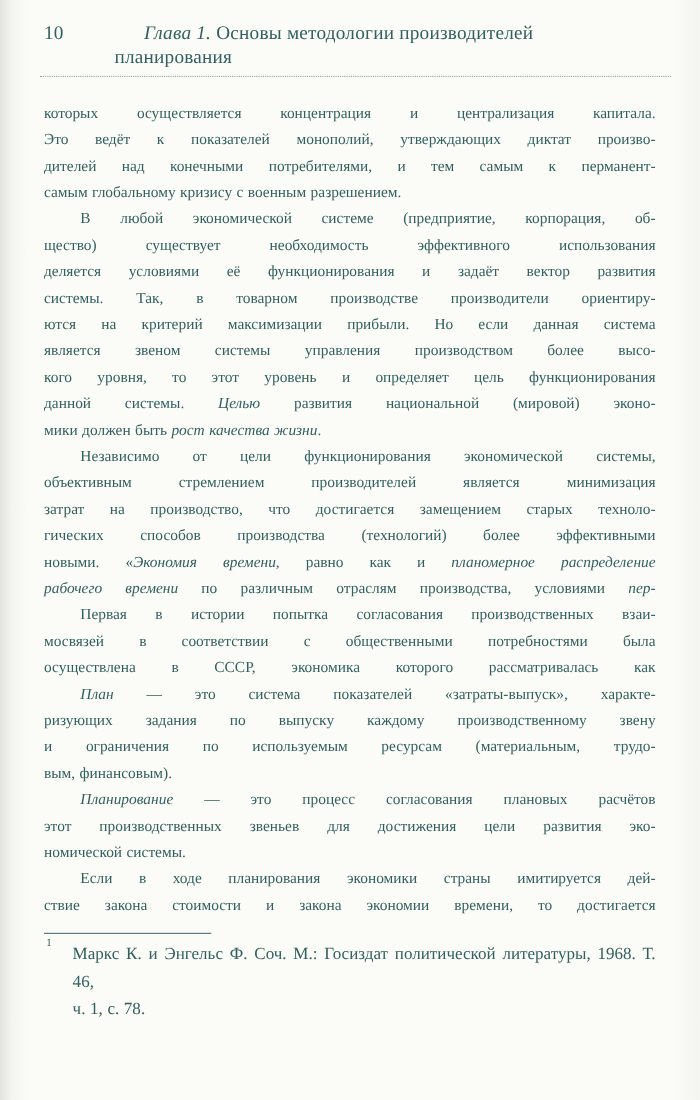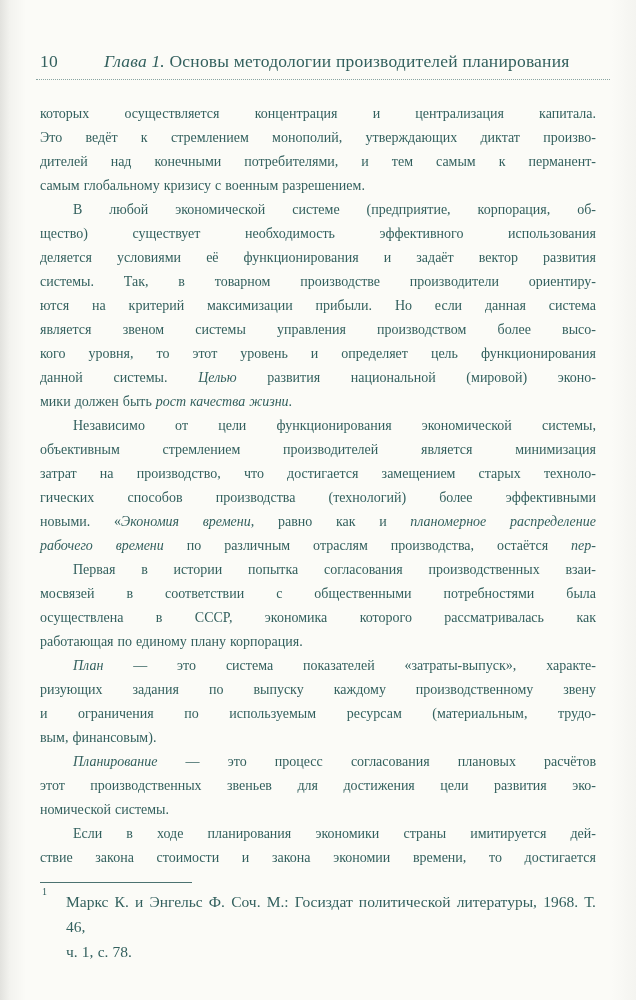--- a/index.html
+++ b/index.html
@@ -10,38 +10,38 @@
   html,body{margin:0;padding:0;}
   body{
     width:636px;height:1000px;
     background:#e9e9e5;
     font-family:"Liberation Serif","DejaVu Serif",serif;
   }
   .page{
     position:relative;
     width:636px;height:1000px;
     box-sizing:border-box;
-    padding:50px 40px 0 40px;
+    padding:18px 40px 0 40px;
     color:var(--text);
     background:
       linear-gradient(90deg, #e2e2de 0px, #f3f3ef 10px, var(--bg) 26px, var(--bg) 612px, #f4f4f0 636px),
       var(--bg);
     overflow:hidden;
     font-family:Liberation Serif, serif;
   }
   
   .running-header{
     display:flex;
     align-items:baseline;
     font-size:17.5px;
     line-height:22px;
     letter-spacing:.2px;
   }
   .page-num{min-width:64px;}
-  .chapter-title em{font-style:italic;}
+  .chapter-title em{font-style:italic;margin-left:27px;}
   .header-rule{
     margin-top:7px;
     border-top:1.5px dotted var(--rule);
     height:0;
     margin-left:-4px;
     margin-right:-14px;
   }
   
   .page-body{
     margin-top:22px;
@@ -93,42 +93,41 @@
 
   <header class="running-header">
     <span class="page-num">10</span>
     <span class="chapter-title"><em>Глава 1.</em><span> Основы методологии производителей планирования</span></span>
   </header>
 
   <div class="header-rule"></div>
 
   <main class="page-body">
       <div class="line"><span>которых осуществляется концентрация и централизация капитала.</span></div>
-      <div class="line"><span>Это ведёт к стремлением монополий, утверждающих диктат произво-</span></div>
+      <div class="line"><span>Это ведёт к показателей монополий, утверждающих диктат произво-</span></div>
       <div class="line"><span>дителей над конечными потребителями, и тем самым к перманент-</span></div>
       <div class="line last"><span>самым глобальному кризису с военным разрешением.</span></div>
       <div class="line ind"><span>В любой экономической системе (предприятие, корпорация, об-</span></div>
       <div class="line"><span>щество) существует необходимость эффективного использования</span></div>
       <div class="line"><span>деляется условиями её функционирования и задаёт вектор развития</span></div>
       <div class="line"><span>системы. Так, в товарном производстве производители ориентиру-</span></div>
       <div class="line"><span>ются на критерий максимизации прибыли. Но если данная система</span></div>
       <div class="line"><span>является звеном системы управления производством более высо-</span></div>
       <div class="line"><span>кого уровня, то этот уровень и определяет цель функционирования</span></div>
       <div class="line"><span>данной системы. </span><em>Целью</em><span> развития национальной (мировой) эконо-</span></div>
       <div class="line last"><span>мики должен быть </span><em>рост качества жизни</em><span>.</span></div>
       <div class="line ind"><span>Независимо от цели функционирования экономической системы,</span></div>
       <div class="line"><span>объективным стремлением производителей является минимизация</span></div>
       <div class="line"><span>затрат на производство, что достигается замещением старых техноло-</span></div>
       <div class="line"><span>гических способов производства (технологий) более эффективными</span></div>
       <div class="line"><span>новыми. «</span><em>Экономия времени</em><span>, равно как и </span><em>планомерное распределение</em></div>
-      <div class="line"><em>рабочего времени</em><span> по различным отраслям производства, остаётся </span><em>пер-</em></div>
+      <div class="line"><em>рабочего времени</em><span> по различным отраслям производства, условиями </span><em>пер-</em></div>
       <div class="line ind"><span>Первая в истории попытка согласования производственных взаи-</span></div>
       <div class="line"><span>мосвязей в соответствии с общественными потребностями была</span></div>
       <div class="line"><span>осуществлена в СССР, экономика которого рассматривалась как</span></div>
-      <div class="line last"><span>работающая по единому плану корпорация.</span></div>
       <div class="line ind"><em>План</em><span> — это система показателей «затраты-выпуск», характе-</span></div>
       <div class="line"><span>ризующих задания по выпуску каждому производственному звену</span></div>
       <div class="line"><span>и ограничения по используемым ресурсам (материальным, трудо-</span></div>
       <div class="line last"><span>вым, финансовым).</span></div>
       <div class="line ind"><em>Планирование</em><span> — это процесс согласования плановых расчётов</span></div>
       <div class="line"><span>этот производственных звеньев для достижения цели развития эко-</span></div>
       <div class="line last"><span>номической  системы.</span></div>
       <div class="line ind"><span>Если в ходе планирования экономики страны имитируется дей-</span></div>
       <div class="line"><span>ствие закона стоимости и закона экономии времени, то достигается</span></div>
     </main>

